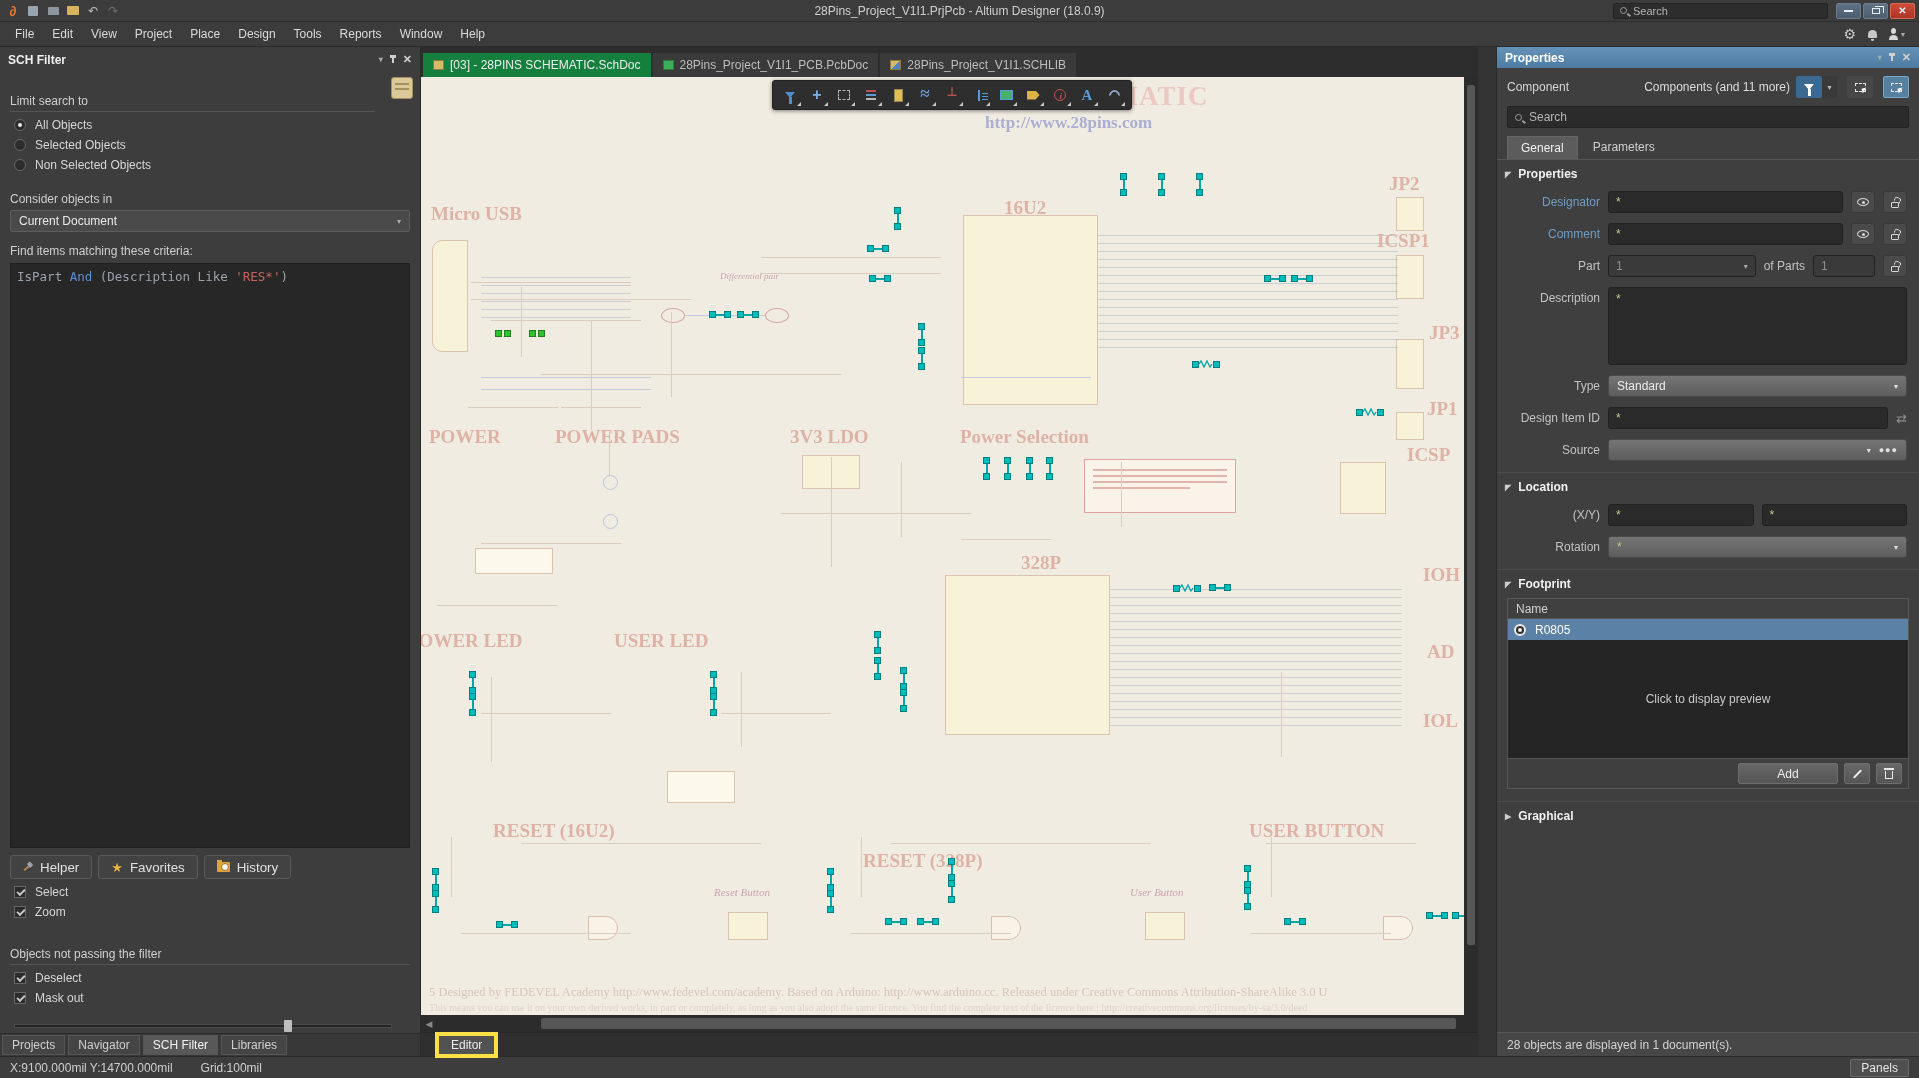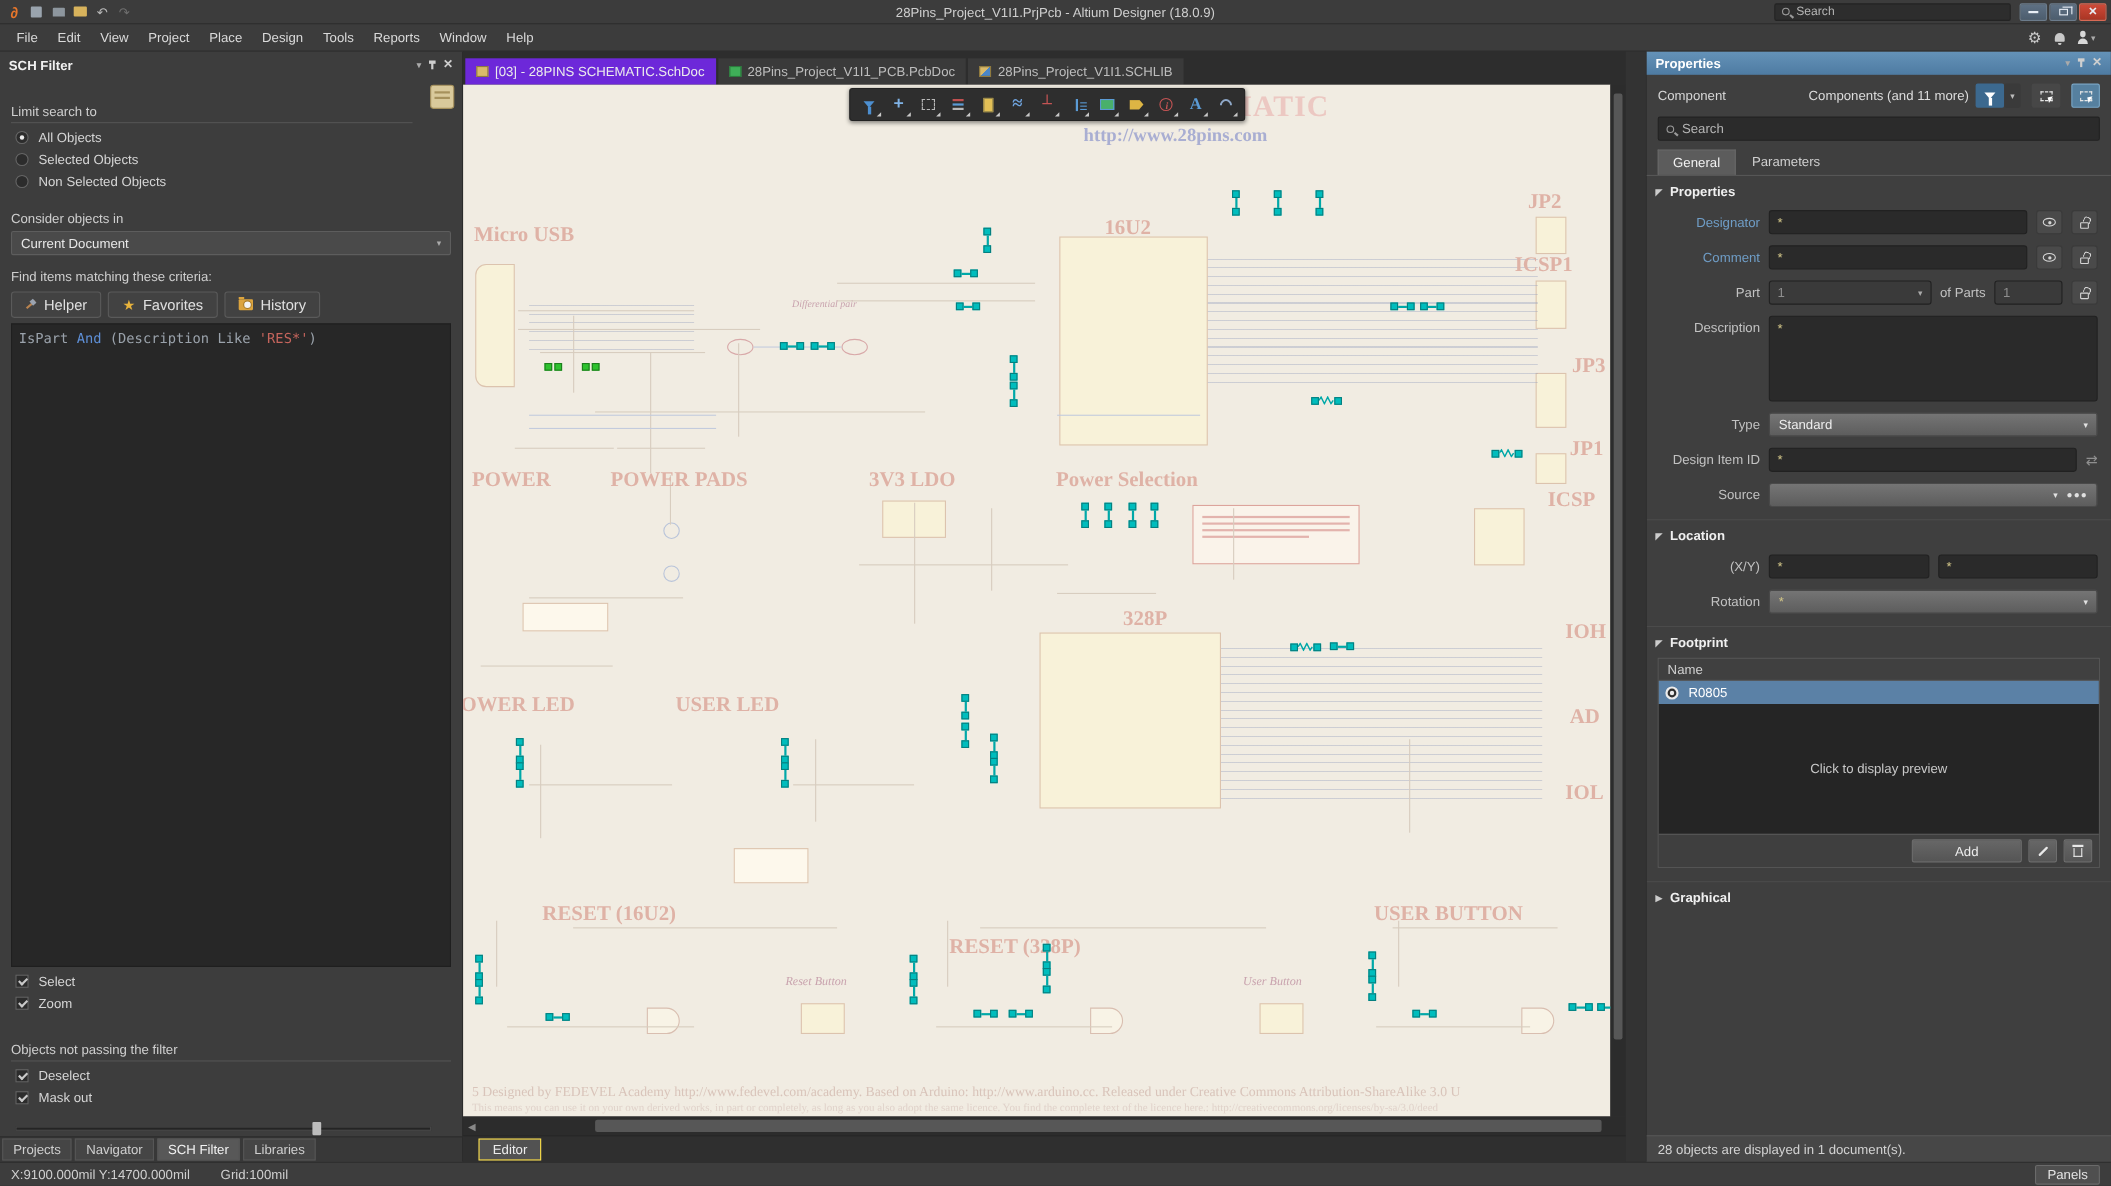--- a/index.html
+++ b/index.html
@@ -72,34 +72,34 @@
   .slider .handle{position:absolute;top:1px;width:8px;height:12px;background:#bdbdbd;border-radius:1px}
   .apply-btn{margin:16px 2px 8px;height:25px;background:#3a3a3a;border:1px solid #6f9bd2;border-radius:3px;color:#e2e2e2;font-size:12px;display:flex;align-items:center;justify-content:center;gap:8px;width:calc(100% - 30px)}
   .apply-tri{width:0;height:0;border-top:5px solid transparent;border-bottom:5px solid transparent;border-left:7px solid #c9c9c9}
   .lp-tabs{height:23px;background:#383838;display:flex;align-items:flex-start;gap:3px;padding:1px 2px;border-top:1px solid #2b2b2b}
   .bt{height:20px;background:#454545;border:1px solid #565656;padding:2px 9px;color:#cfcfcf;font-size:12px}
   .bt.active{background:#585858;color:#f2f2f2}
   
   #editor{flex:1;display:flex;flex-direction:column;min-width:0;padding-right:18px}
   #doctabs{height:30px;background:#2d2d2d;display:flex;align-items:flex-end;gap:2px;padding:3px 2px 0}
   .dtab{height:24px;display:flex;align-items:center;gap:6px;padding:0 10px;background:#3a3a3a;color:#bdbdbd;font-size:12px;white-space:nowrap}
-  .dtab.active{background:#6d28d9;color:#ececec}
+  .dtab.active{background:#15803d;color:#ececec}
   .dt-ic{width:11px;height:10px;flex:0 0 auto}
   .dt-ic0{background:#d9b96a;border:1px solid #8f7a3f}
   .dt-ic1{background:#3fae58;border:1px solid #2c7a3d}
   .dt-ic2{background:linear-gradient(135deg,#d9b96a 50%,#4a86c8 50%);border:1px solid #8f7a3f}
   #canvasrow{flex:1;display:flex;min-height:0}
   #canvas{position:relative;width:1043px;background:#f1ece2;overflow:hidden}
   #vscroll{width:14px;background:#2c2c2c;position:relative}
   #vscroll .vthumb{position:absolute;left:3px;right:3px;top:8px;bottom:70px;background:#575757;border-radius:2px}
   #hscroll{height:17px;background:#2c2c2c;display:flex;align-items:center;position:relative}
   #hscroll .harrow{width:16px;color:#888;font-size:9px;text-align:center}
   #hscroll .hthumb{position:absolute;left:120px;width:915px;top:3px;height:11px;background:#575757;border-radius:2px}
   #edtabbar{height:24px;background:#2f2f2f;display:flex;align-items:center;padding-left:14px;border-top:1px solid #262626}
-  .ed-tab{background:#525252;border:1px solid #fde047;color:#ececec;padding:2px 12px;font-size:12px}
+  .ed-tab{background:#525252;border:4px solid #fde047;color:#ececec;padding:2px 12px;font-size:12px}
   
   #schtoolbar{position:absolute;left:351px;top:3px;height:30px;background:#2e2e2e;border:1px solid #222;border-radius:3px;display:flex;align-items:center;padding:0 4px;gap:1px;z-index:6;box-shadow:0 1px 4px rgba(0,0,0,.45)}
   .tb-btn{width:26px;height:26px;display:flex;align-items:center;justify-content:center;position:relative;border-radius:2px}
   .tb-btn::after{content:"";position:absolute;right:2px;bottom:2px;border-left:4px solid transparent;border-bottom:4px solid #c9c9c9}
   .tbi{display:inline-block;position:relative}
   .tbi-filter{width:0;height:0;border-left:5px solid transparent;border-right:5px solid transparent;border-top:6px solid #4d8fd0}
   .tbi-filter::before{content:"";position:absolute;left:-1.5px;top:-1px;width:3px;height:7px;background:#4d8fd0}
   .tbi-crosshair::before{content:"+";color:#7fb2e5;font:bold 16px/1 "Liberation Sans",sans-serif}
   .tbi-selection{width:12px;height:10px;border:1px dashed #b8b8b8}
   .tbi-align{width:10px;height:2px;background:#c05050;box-shadow:0 4px 0 #5b9bd5,0 8px 0 #b8b8b8;margin-bottom:8px}
@@ -282,35 +282,35 @@
             <span class="rad"></span>
             <span>Non Selected Objects</span>
           </div>
         </div>
       <div class="plain-label">Consider objects in</div>
       <div class="lp-select">
         <span>Current Document</span>
         <span class="dd-arrow">▾</span>
       </div>
       <div class="plain-label" style="margin-top:12px">Find items matching these criteria:</div>
+      <div id="lp-criteria-code"><span class="code-id">IsPart </span><span class="code-kw">And</span><span class="code-id"> (Description Like </span><span class="code-str">'RES*'</span><span class="code-id">)</span></div>
       <div id="lp-helper-btns">
           <button class="hbtn">
             <span class="hi-hammer"></span>
             <span>Helper</span>
           </button>
           <button class="hbtn">
             <span class="hi-star">★</span>
             <span>Favorites</span>
           </button>
           <button class="hbtn">
             <span class="hi-history"></span>
             <span>History</span>
           </button>
         </div>
-      <div id="lp-criteria-code"><span class="code-id">IsPart </span><span class="code-kw">And</span><span class="code-id"> (Description Like </span><span class="code-str">'RES*'</span><span class="code-id">)</span></div>
       <div id="lp-pass-checks">
           <div class="cbrow">
             <span class="cb on"></span>
             <span>Select</span>
           </div>
           <div class="cbrow">
             <span class="cb on"></span>
             <span>Zoom</span>
           </div>
         </div>

